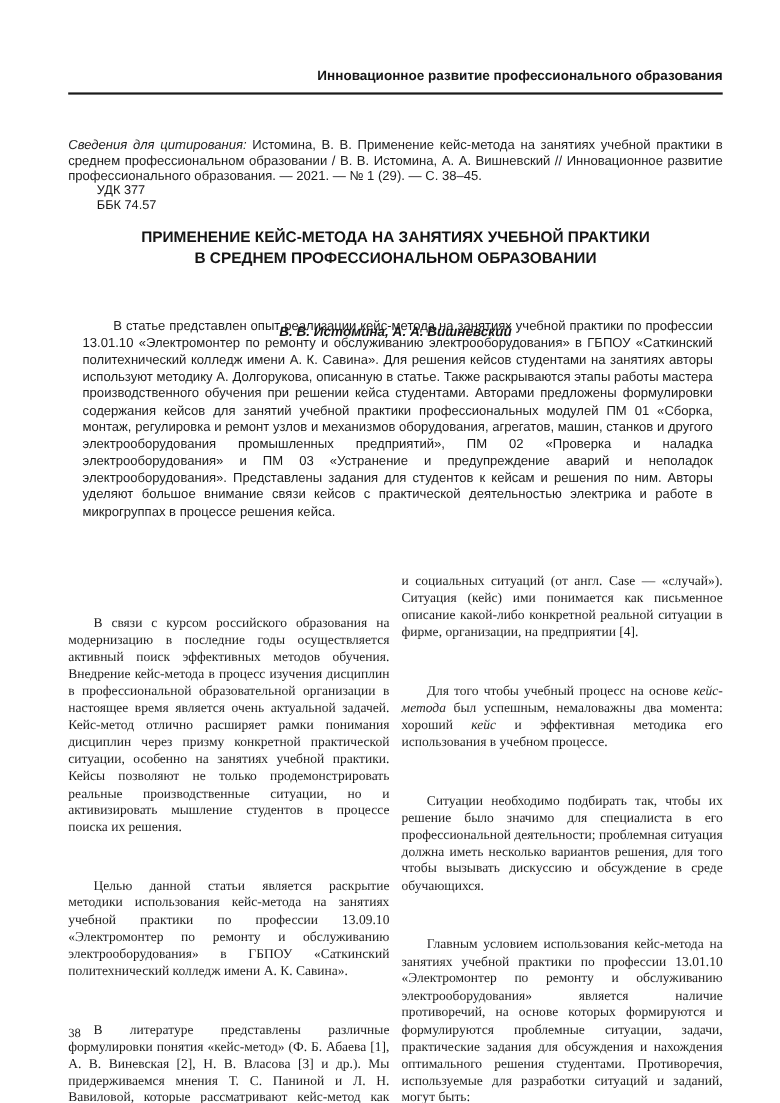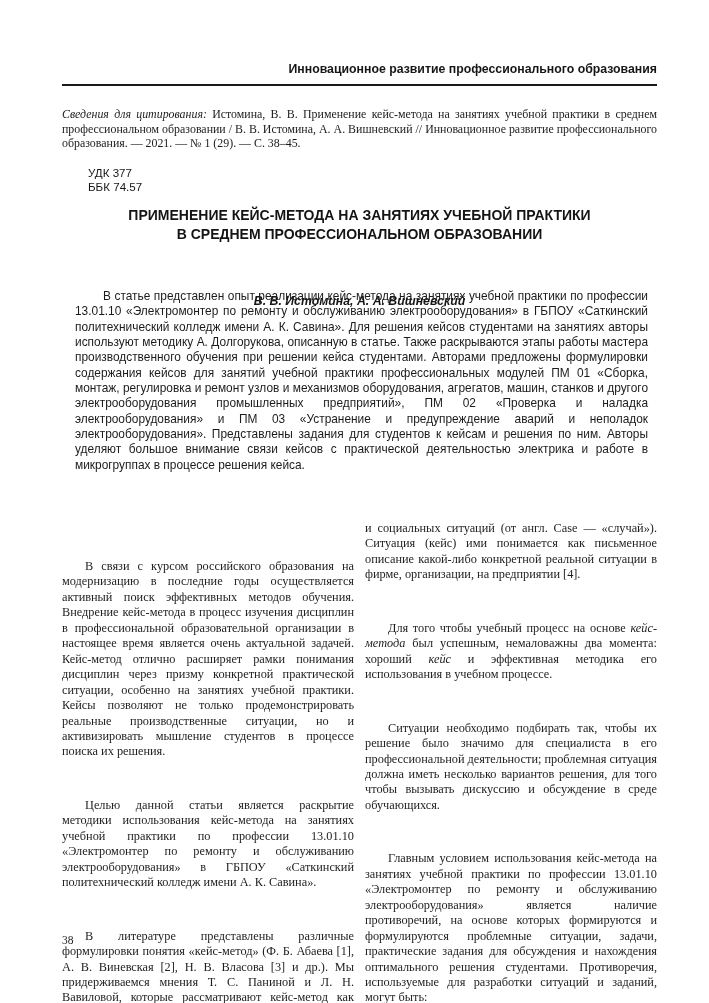--- a/index.html
+++ b/index.html
@@ -26,23 +26,23 @@
     color: #161616;
   }
   .header-rule {
     position: absolute;
     top: 84px; left: 62px; width: 595px;
     height: 2px;
     background: #1a1a1a;
   }
   .citation {
     position: absolute;
-    top: 107px; left: 62px; width: 595px;
+    top: 124px; left: 62px; width: 595px;
     margin: 0;
-    font-family: Liberation Serif, serif;
+    font-family: Liberation Sans, sans-serif;
     font-size: 11.9px;
     line-height: 14.7px;
     text-align: justify;
   }
   .citation .cit-label { font-style: italic; }
   .udc-block {
     position: absolute;
     top: 166px; left: 88px;
     margin: 0;
     font-family: "Liberation Sans", "DejaVu Sans", sans-serif;
@@ -145,21 +145,21 @@
   </h1>
 
   <div class="authors">В. В. Истомина, А. А. Вишневский</div>
 
   <p class="abstract">В статье представлен опыт реализации кейс-метода на занятиях учебной практики по профессии 13.01.10 «Электромонтер по ремонту и обслуживанию электрооборудования» в ГБПОУ «Саткинский политехнический колледж имени А. К. Савина». Для решения кейсов студентами на занятиях авторы используют методику А. Долгорукова, описанную в статье. Также раскрываются этапы работы мастера производственного обучения при решении кейса студентами. Авторами предложены формулировки содержания кейсов для занятий учебной практики профессиональных модулей ПМ 01 «Сборка, монтаж, регулировка и ремонт узлов и механизмов оборудования, агрегатов, машин, станков и другого электрооборудования промышленных предприятий», ПМ 02 «Проверка и наладка электрооборудования» и ПМ 03 «Устранение и предупреждение аварий и неполадок электрооборудования». Представлены задания для студентов к кейсам и решения по ним. Авторы уделяют большое внимание связи кейсов с практической деятельностью электрика и работе в микрогруппах в процессе решения кейса.</p>
 
 
   <div class="columns">
     <div class="col" id="col-left">
         <p class="indent"><span>В связи с курсом российского образования на модернизацию в последние годы осуществляется активный поиск эффективных методов обучения. Внедрение кейс-метода в процесс изучения дисциплин в профессиональной образовательной организации в настоящее время является очень актуальной задачей. Кейс-метод отлично расширяет рамки понимания дисциплин через призму конкретной практической ситуации, особенно на занятиях учебной практики. Кейсы позволяют не только продемонстрировать реальные производственные ситуации, но и активизировать мышление студентов в процессе поиска их решения.</span></p>
-        <p class="indent"><span>Целью данной статьи является раскрытие методики использования кейс-метода на занятиях учебной практики по профессии 13.01.10 «Электромонтер по ремонту и обслуживанию электрооборудования» в ГБПОУ «Саткинский политехнический колледж имени А. К. Савина».</span></p>
+        <p class="indent"><span>Целью данной статьи является раскрытие методики использования кейс-метода на занятиях учебной практики по профессии 13.09.10 «Электромонтер по ремонту и обслуживанию электрооборудования» в ГБПОУ «Саткинский политехнический колледж имени А. К. Савина».</span></p>
         <p class="indent"><span>В литературе представлены различные формулировки понятия «кейс-метод» (Ф. Б. Абаева [1], А. В. Виневская [2], Н. В. Власова [3] и др.). Мы придерживаемся мнения Т. С. Паниной и Л. Н. Вавиловой, которые рассматривают кейс-метод как технику обучения, использующую описание реальных экономических</span></p>
       </div>
     <div class="col" id="col-right">
         <p class="noindent"><span>и социальных ситуаций (от англ. Case — «случай»). Ситуация (кейс) ими понимается как письменное описание какой-либо конкретной реальной ситуации в фирме, организации, на предприятии [4].</span></p>
         <p class="indent"><span>Для того чтобы учебный процесс на основе </span><i>кейс-метода</i><span> был успешным, немаловажны два момента: хороший </span><i>кейс</i><span> и эффективная методика его использования в учебном процессе.</span></p>
         <p class="indent"><span>Ситуации необходимо подбирать так, чтобы их решение было значимо для специалиста в его профессиональной деятельности; проблемная ситуация должна иметь несколько вариантов решения, для того чтобы вызывать дискуссию и обсуждение в среде обучающихся.</span></p>
         <p class="indent"><span>Главным условием использования кейс-метода на занятиях учебной практики по профессии 13.01.10 «Электромонтер по ремонту и обслуживанию электрооборудования» является наличие противоречий, на основе которых формируются и формулируются проблемные ситуации, задачи, практические задания для обсуждения и нахождения оптимального решения студентами. Противоречия, используемые для разработки ситуаций и заданий, могут быть:</span></p>
         <p class="list"><span>– между известными и новыми для студентов фактами;</span></p>
       </div>
   </div>

